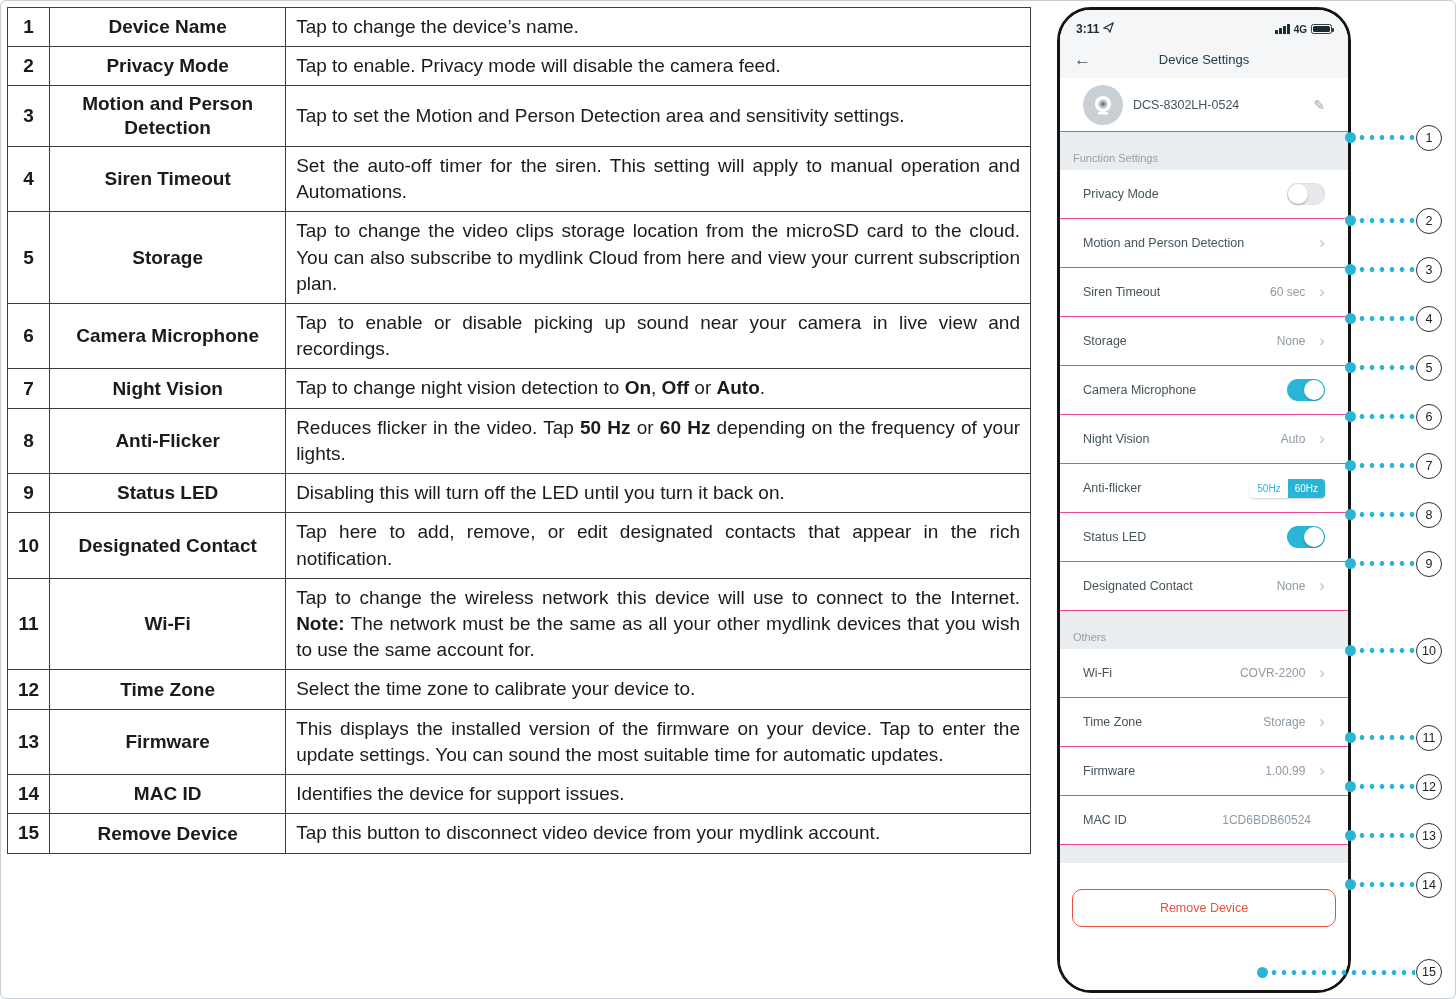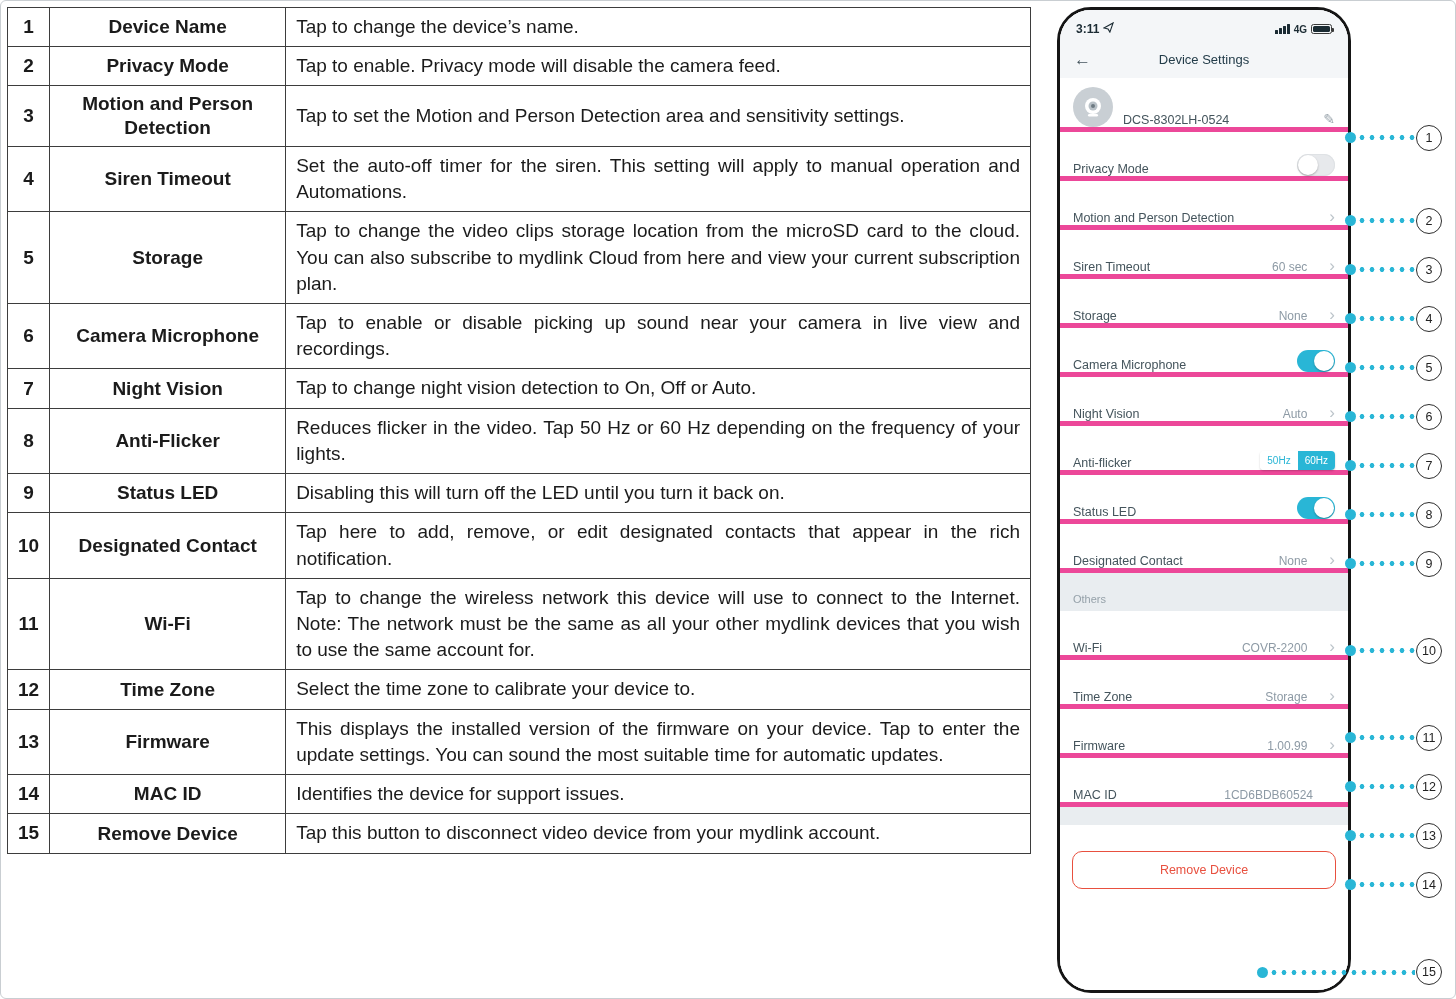--- a/index.html
+++ b/index.html
@@ -7,44 +7,44 @@
   html,body{background:#fff;}
   body{font-family:"Liberation Sans", sans-serif;}
   #page{position:relative; width:1456px; height:999px; background:#fff; border:1px solid #c9ced2; border-radius:6px; overflow:hidden;}
 
   
   #settings-table{position:absolute; left:6px; top:6px; width:1024px; border-collapse:collapse; font-size:19px; color:#1b1b1b;}
   #settings-table td{border:1.5px solid #3d3d3d; padding:6px 10px; vertical-align:middle;}
   .c-num{width:42px; text-align:center; font-weight:700;}
   .c-name{width:236px; text-align:center; font-weight:700; line-height:1.25; padding:6px 14px;}
   .c-desc{text-align:justify; padding:6px 14px; line-height:1.38;}
-  .c-desc .b{font-weight:400;}
+  .c-desc .b{font-weight:700;}
 
   
   .phone{position:absolute; left:1056px; top:6px; width:294px; height:986px; border:3px solid #151515; border-radius:34px; overflow:hidden; background:#e9edf0;}
   .screen{height:100%; display:flex; flex-direction:column; background:#e9edf0; font-size:12.5px; color:#44545c;}
   .statusbar{height:30px; flex:0 0 auto; background:#f4f6f8; display:flex; align-items:center; justify-content:space-between; padding:8px 16px 0;}
   .sb-left{display:flex; align-items:center; gap:4px; font-weight:700; font-size:12px; color:#1b2b33;}
   .sb-right{display:flex; align-items:center; gap:4px; font-size:10px; font-weight:700; color:#1b2b33;}
   .bars{display:inline-flex; align-items:flex-end; gap:1.5px; height:10px;}
   .bars i{display:block; width:2.5px; background:#1b2b33; border-radius:0.5px;}
   .bars i:nth-child(1){height:4px;} .bars i:nth-child(2){height:6px;}
   .bars i:nth-child(3){height:8px;} .bars i:nth-child(4){height:10px;}
   .battery{position:relative; display:inline-block; width:21px; height:10px; border:1px solid #3a3a3a; border-radius:2.5px;}
   .battery::after{content:""; position:absolute; right:-3px; top:2.5px; width:2px; height:4px; background:#3a3a3a; border-radius:0 1px 1px 0;}
   .blevel{position:absolute; inset:1px; background:#1b2b33; border-radius:1.5px;}
   .header{height:38px; flex:0 0 auto; background:#f4f6f8; position:relative; display:flex; align-items:center; justify-content:center;}
   .back{position:absolute; left:14px; font-size:17px; color:#44545c; cursor:pointer; line-height:1;}
   .title{font-size:13px; font-weight:400; color:#233c49;}
   .sec-header{padding:20px 13px 6px; font-size:11px; color:#95a1a9; background:transparent;}
-  .item{display:flex; align-items:flex-end; height:49px; padding:0 13px; background:#fff; border-bottom:5px solid #ec4899;}
+  .item{display:flex; align-items:center; height:49px; padding:0 23px; background:#fff; border-bottom:1px solid #ec4899;}
   .device-row{height:54px;}
   .avatar{width:40px; height:40px; border-radius:50%; background:#c9cfd4; display:flex; align-items:center; justify-content:center; margin-right:10px; flex:0 0 auto;}
   .item-label{flex:1; font-size:12.5px; color:#44545c;}
-  .item-value{color:#8d9aa5; margin-right:22px; font-size:12px;}
+  .item-value{color:#8d9aa5; margin-right:14px; font-size:12px;}
   .chev{color:#bcc4ca; font-size:17px; line-height:1; margin-top:-2px;}
   .pencil{color:#97a2aa; font-size:14px;}
   .toggle{position:relative; width:38px; height:22px; border-radius:11px; background:#e7e9ec; box-shadow:inset 0 0 0 1px #dfe2e5; flex:0 0 auto; cursor:pointer;}
   .toggle .knob{position:absolute; top:1px; left:1px; width:20px; height:20px; border-radius:50%; background:#fff; box-shadow:0 1px 2px rgba(0,0,0,.28);}
   .toggle.on{background:var(--accent); box-shadow:none;}
   .toggle.on .knob{left:auto; right:1px;}
   .seg{display:flex; border-radius:4px; overflow:hidden; box-shadow:0 1px 2px rgba(0,0,0,.2);}
   .seg .chip{font-size:10px; padding:4px 7px; background:#fff; color:var(--accent); cursor:pointer;}
   .seg .chip.sel{background:var(--accent); color:#fff;}
   .bottom{flex:1; background:#fff; margin-top:18px; padding:16px 12px 0;}
@@ -180,20 +180,21 @@
             <circle cx="12" cy="11" r="4.5" fill="#b9c1c7"></circle>
             <circle cx="12" cy="11" r="2" fill="#6e7a82"></circle>
             <rect x="7" y="19" width="10" height="2.5" rx="1.2" fill="#ffffff"></rect>
           </svg>
         </span>
         <span class="item-label">DCS-8302LH-0524</span>
         <span class="pencil">✎</span>
       </div>
 
       <div>
+          <div class="sec-header">Function Settings</div>
           <div class="item">
             <span class="item-label">Privacy Mode</span>
             <span class="toggle">
               <span class="knob"></span>
             </span>
           </div>
           <div class="item">
             <span class="item-label">Motion and Person Detection</span>
             <span class="chev">›</span>
           </div>

